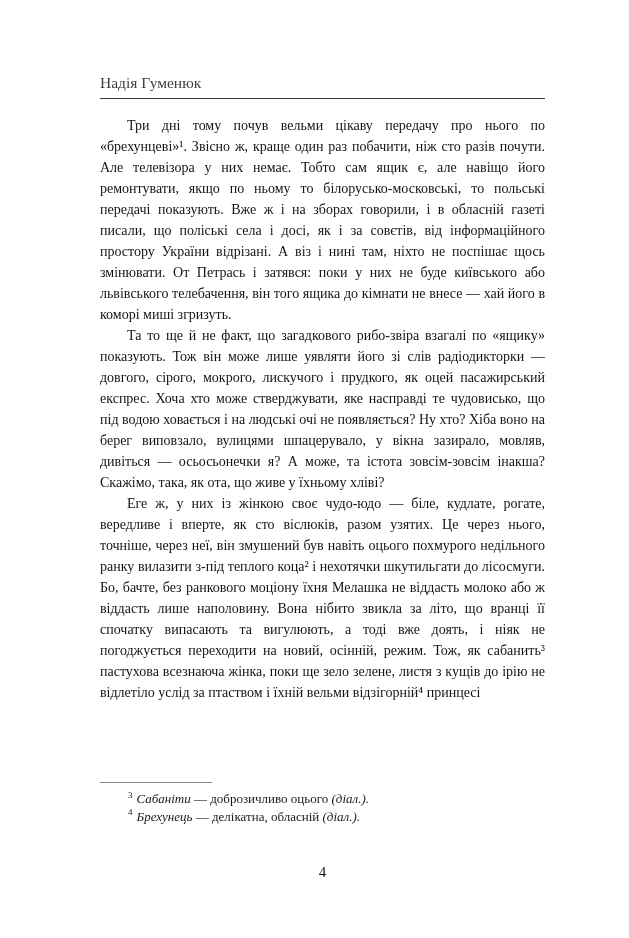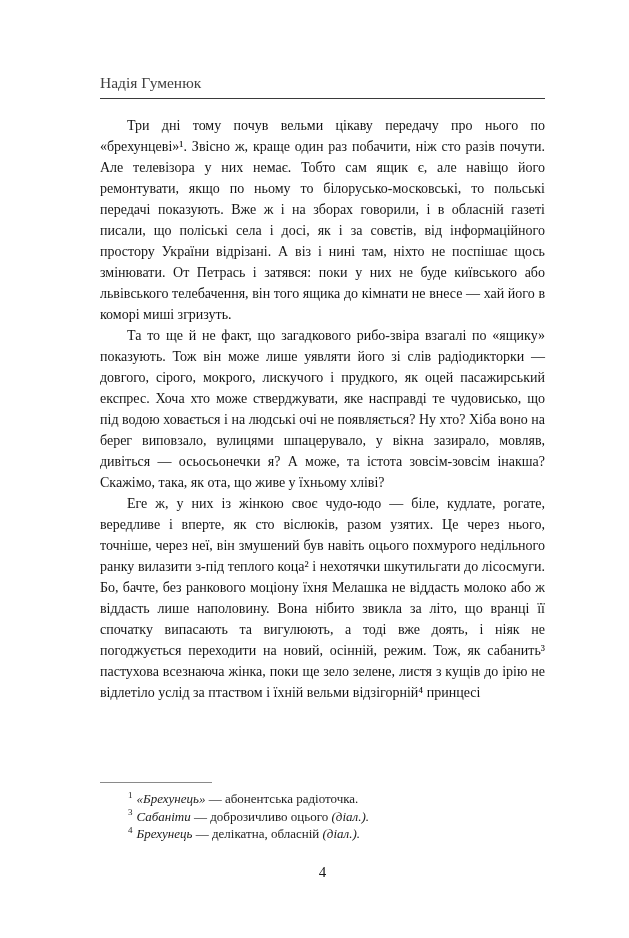--- a/index.html
+++ b/index.html
@@ -90,21 +90,20 @@
 
   <main class="body-text">
     <p>Три дні тому почув вельми цікаву передачу про нього по «брехунцеві»¹. Звісно ж, краще один раз побачити, ніж сто разів почути. Але телевізора у них немає. Тобто сам ящик є, але навіщо його ремонтувати, якщо по ньому то білорусько-московські, то польські передачі показують. Вже ж і на зборах говорили, і в обласній газеті писали, що поліські села і досі, як і за совєтів, від інформаційного простору України відрізані. А віз і нині там, ніхто не поспішає щось змінювати. От Петрась і затявся: поки у них не буде київського або львівського телебачення, він того ящика до кімнати не внесе — хай його в коморі миші згризуть.</p>
     <p>Та то ще й не факт, що загадкового рибо-звіра взагалі по «ящику» показують. Тож він може лише уявляти його зі слів радіодикторки — довгого, сірого, мокрого, лискучого і прудкого, як оцей пасажирський експрес. Хоча хто може стверджувати, яке насправді те чудовисько, що під водою ховається і на людські очі не появляється? Ну хто? Хіба воно на берег виповзало, вулицями шпацерувало, у вікна зазирало, мовляв, дивіться — осьосьонечки я? А може, та істота зовсім-зовсім інакша? Скажімо, така, як ота, що живе у їхньому хліві?</p>
     <p>Еге ж, у них із жінкою своє чудо-юдо — біле, кудлате, рогате, вередливе і вперте, як сто віслюків, разом узятих. Це через нього, точніше, через неї, він змушений був навіть оцього похмурого недільного ранку вилазити з-під теплого коца² і нехотячки шкутильгати до лісосмуги. Бо, бачте, без ранкового моціону їхня Мелашка не віддасть молоко або ж віддасть лише наполовину. Вона нібито звикла за літо, що вранці її спочатку випасають та вигулюють, а тоді вже доять, і ніяк не погоджується переходити на новий, осінній, режим. Тож, як сабанить³ пастухова всезнаюча жінка, поки ще зело зелене, листя з кущів до ірію не відлетіло услід за птаством і їхній вельми відзігорній⁴ принцесі</p>
   </main>
 
   <footer class="footnotes">
     <div class="fn-rule"></div>
 
-    <p class="footnote"><sup>1</sup><i>«Брехунець»</i><span> — абонентська радіоточка.</span><i></i></p>
 
 
     <p class="footnote"><sup>3</sup><i>Сабаніти</i><span> — доброзичливо оцього </span><i>(діал.).</i></p>
 
     <p class="footnote"><sup>4</sup><i>Брехунець</i><span> — делікатна, обласній </span><i>(діал.).</i></p>
   </footer>
 
   <div class="page-number">4</div>
 
 </div>

